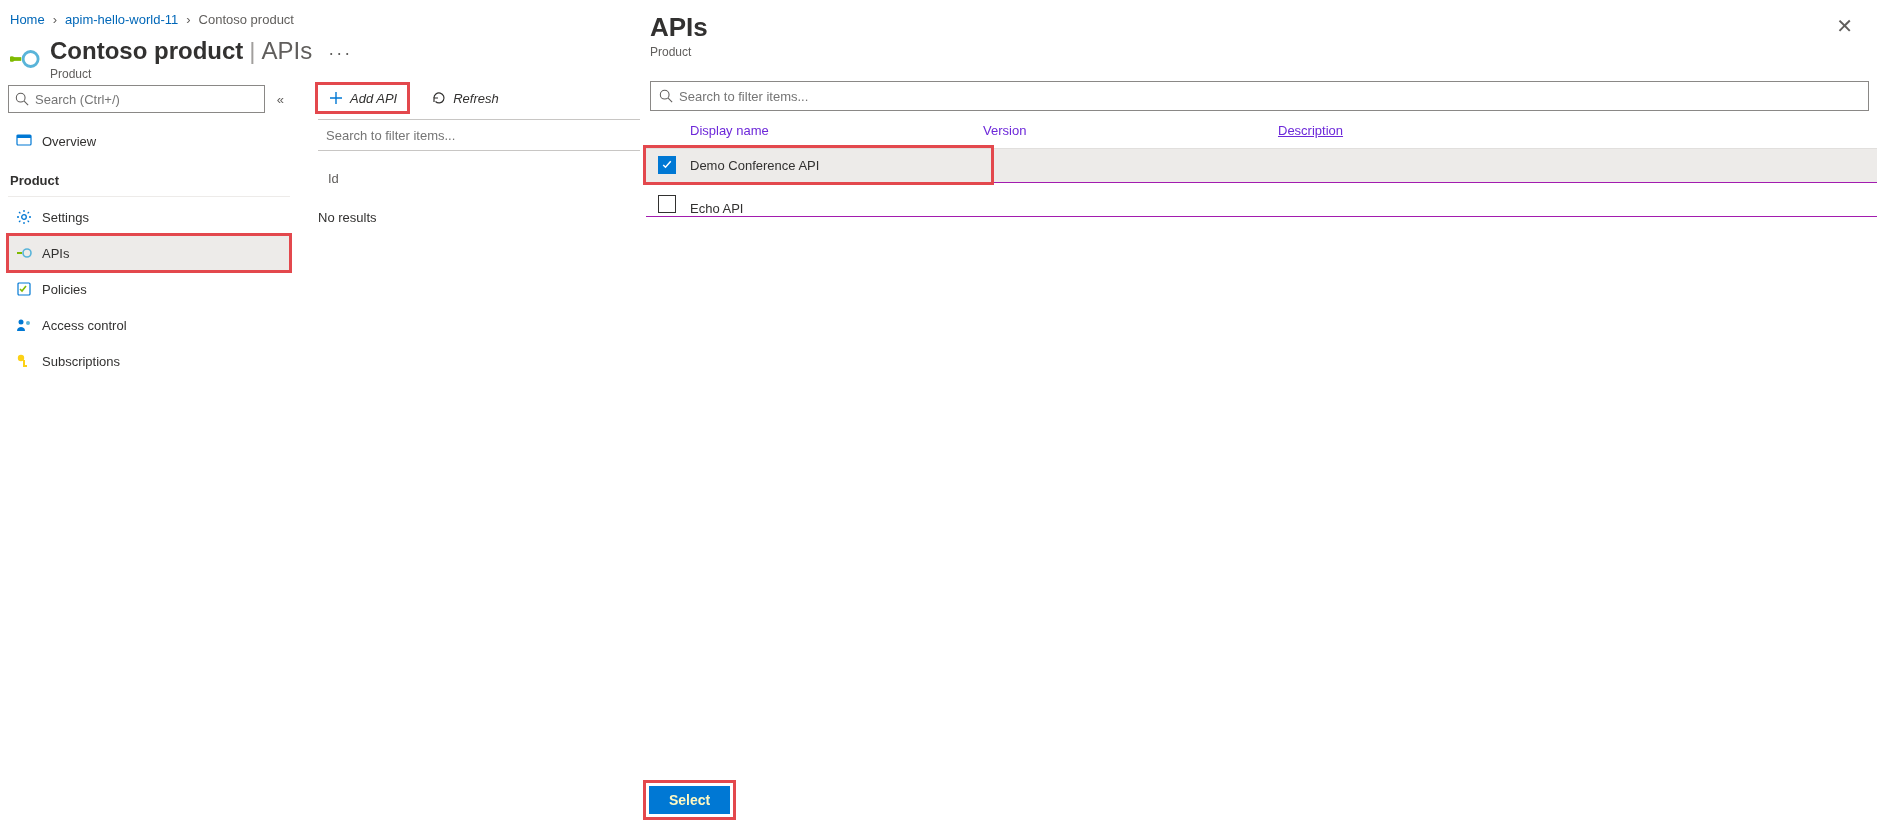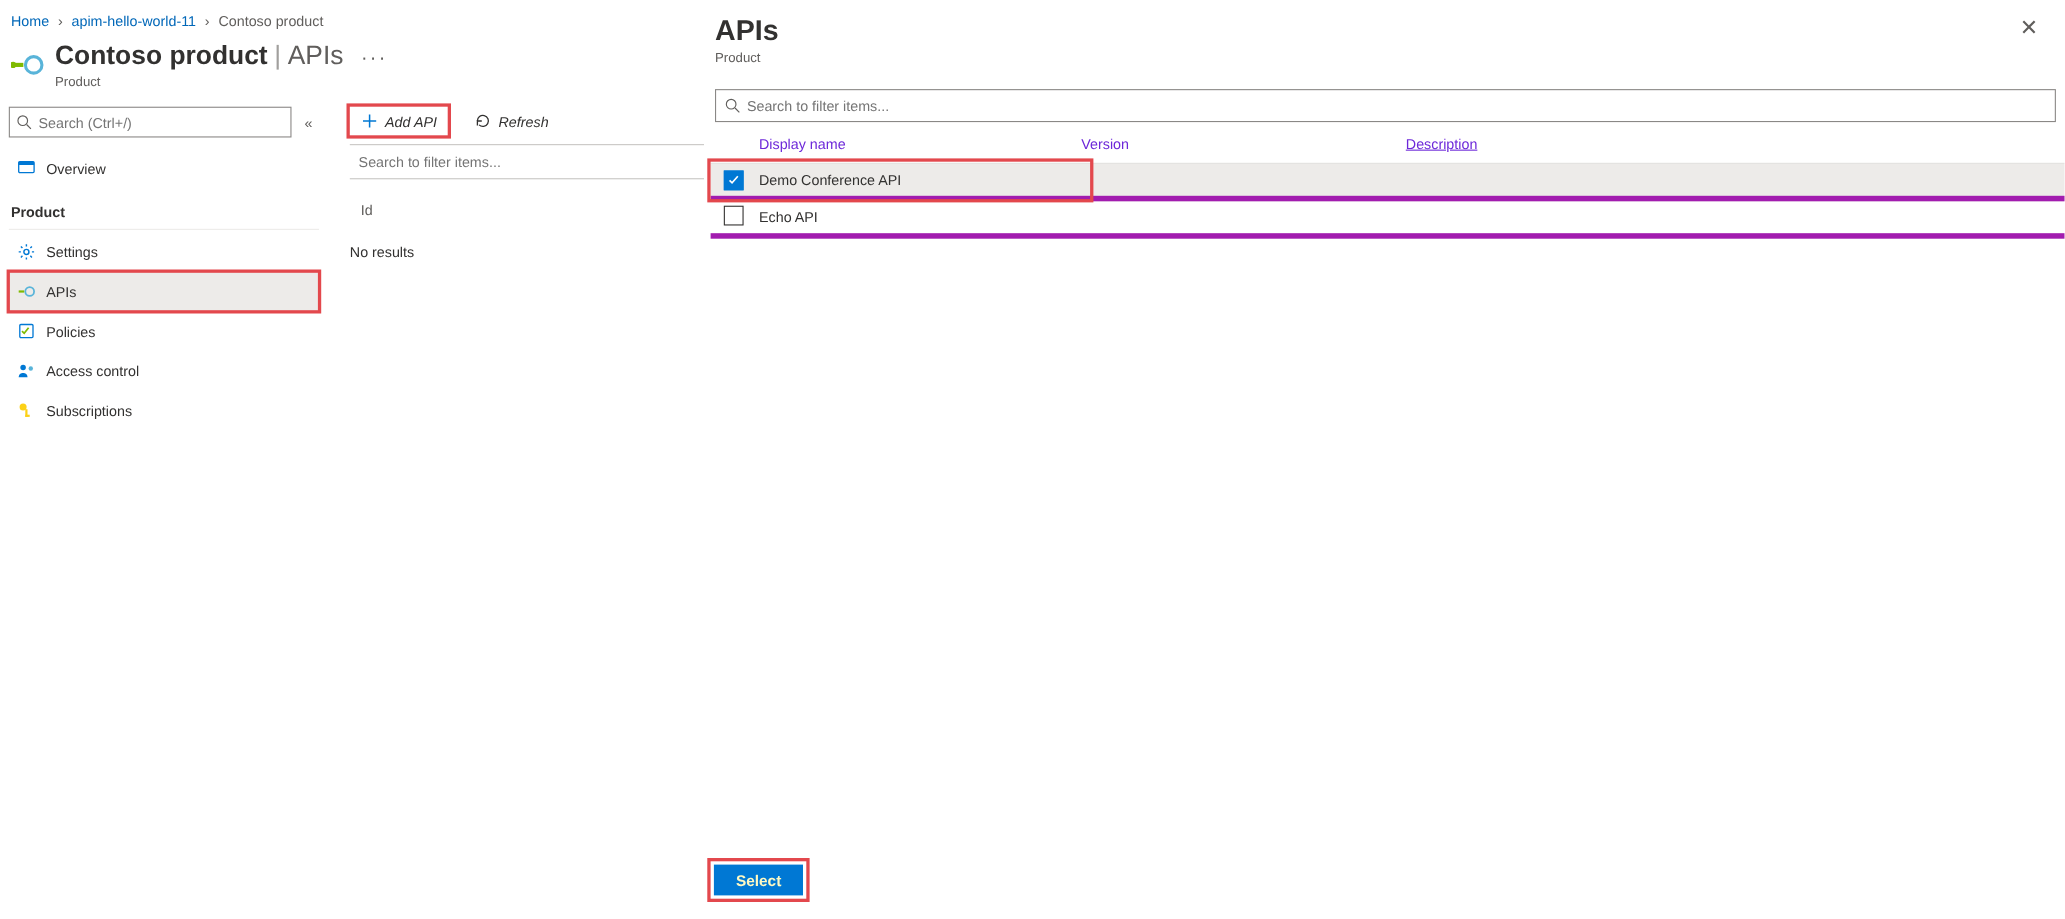--- a/index.html
+++ b/index.html
@@ -48,21 +48,21 @@
     .title-row { display: flex; align-items: baseline; gap: 6px; }
     .title-blade { font-size: 24px; font-weight: 600; }
     .title-divider { color: #a19f9d; font-size: 24px; font-weight: 300; }
     .title-section { font-size: 24px; font-weight: 300; color: #605e5c; }
     .ellipsis { font-size: 18px; color: #605e5c; margin-left: 10px; cursor: pointer; letter-spacing: 2px; }
     .subtitle { font-size: 12px; color: #605e5c; margin-top: 2px; }
 
     
     .body-row {
       display: flex;
-      margin-top: 16px;
+      margin-top: 4px;
     }
 
     .sidebar {
       width: 282px;
       flex-shrink: 0;
     }
     .sidebar-search-wrap { display: flex; align-items: center; gap: 8px; padding: 0 2px 10px 0; }
     .sidebar-search {
       flex: 1;
       height: 28px;
@@ -190,23 +190,23 @@
       color: #6d28d9;
       font-size: 13px;
     }
     .col-check { width: 42px; flex-shrink: 0; }
     .col-name  { width: 295px; padding-left: 2px; }
     .col-ver   { width: 295px; }
     .col-desc  { flex: 1; text-decoration: underline; }
 
     .panel-row {
       display: flex;
-      align-items: center;
+      align-items: flex-end;
       height: 34px;
-      border-bottom: 5px solid #a21caf;
+      border-bottom: 1px solid #a21caf;
       cursor: pointer;
     }
     .panel-row.selected { background: #edebe9; }
     .panel-row.em .col-check,
     .panel-row.em .col-name { }
     .row-em-wrap { display:flex; align-items:center; outline: 3px solid #e3484d; height: 34px; padding-right: 8px; }
 
     .chk {
       width: 18px; height: 18px;
       border: 1px solid #323130;

